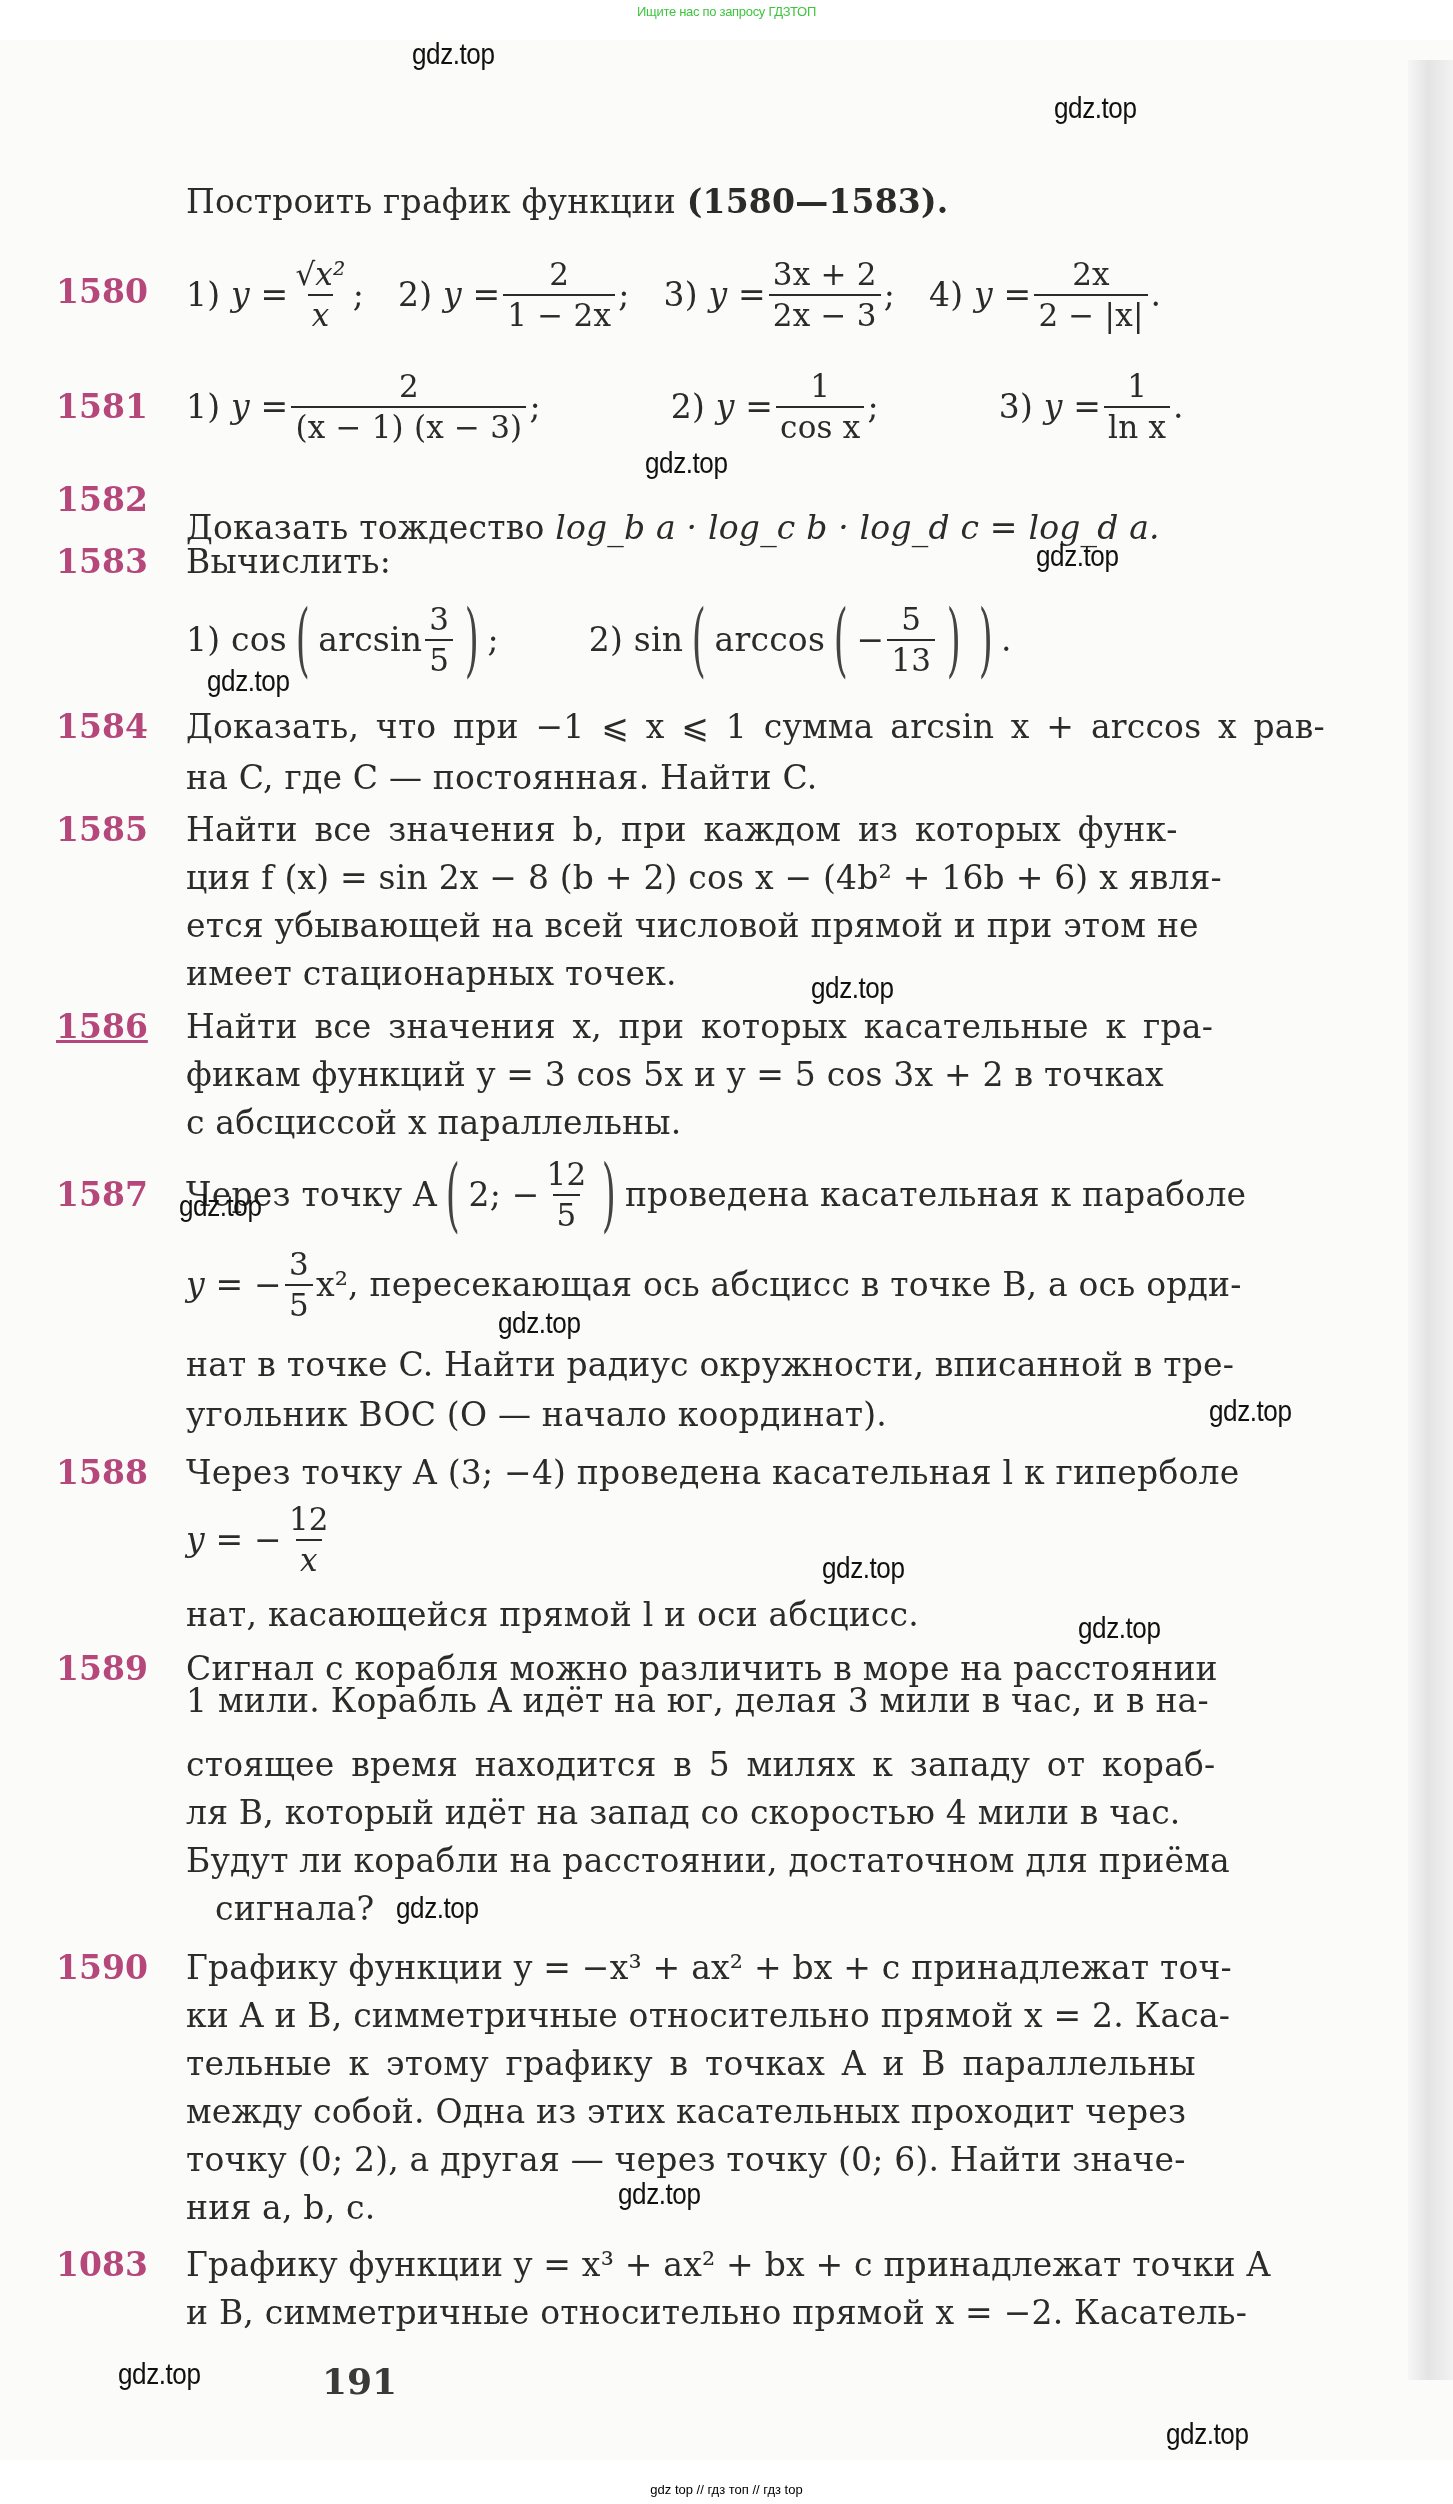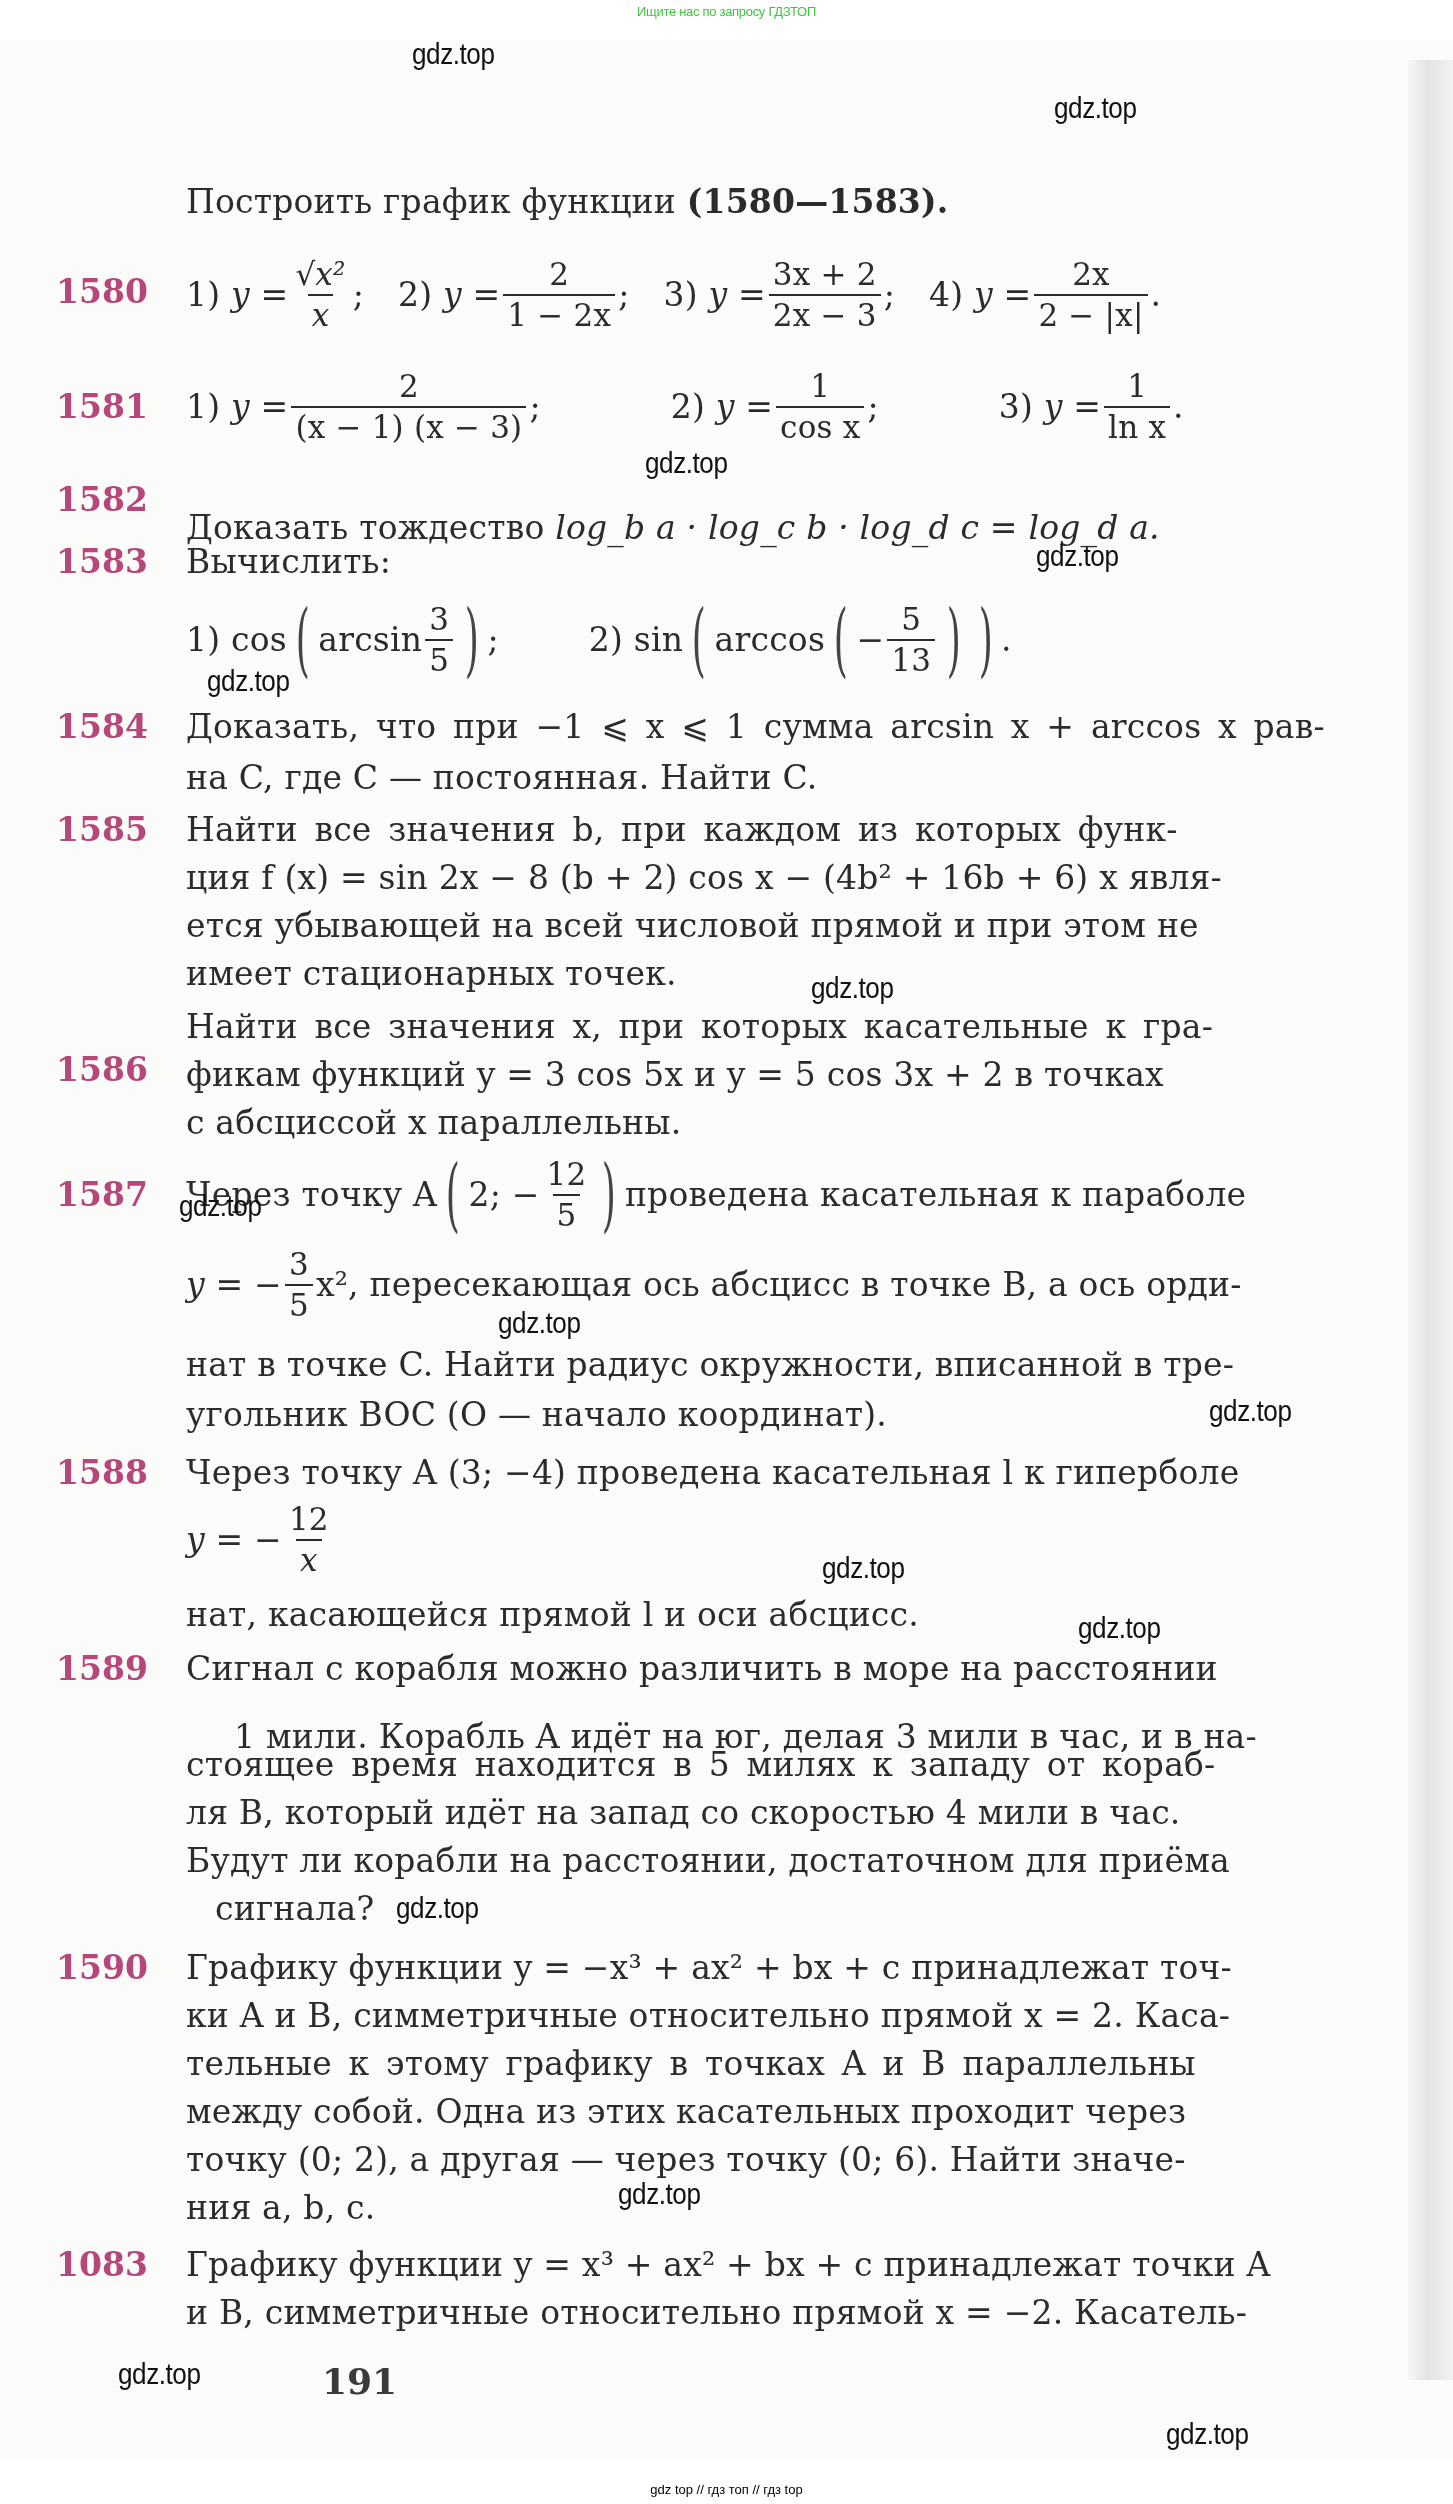--- a/index.html
+++ b/index.html
@@ -163,21 +163,21 @@
 <div class="num" style="top:707px;">1584</div>
 <div class="line wide" style="top:707px;">Доказать, что при −1 ⩽ x ⩽ 1 сумма arcsin x + arccos x рав-</div>
 <div class="line" style="top:758px;">на C, где C — постоянная. Найти C.</div>
 
 <div class="num" style="top:810px;">1585</div>
 <div class="line wide" style="top:810px;">Найти все значения b, при каждом из которых функ-</div>
 <div class="line" style="top:858px;">ция  f (x) = sin 2x − 8 (b + 2) cos x − (4b² + 16b + 6) x  явля-</div>
 <div class="line" style="top:906px;">ется убывающей на всей числовой прямой и при этом не</div>
 <div class="line" style="top:954px;">имеет стационарных точек.</div>
 
-<div class="num" style="top:1050px;">1586</div>
+<div class="num" style="top:1007px;text-decoration:underline;">1586</div>
 <div class="line wide" style="top:1007px;">Найти все значения x, при которых касательные к гра-</div>
 <div class="line" style="top:1055px;">фикам функций  y = 3 cos 5x  и  y = 5 cos 3x + 2  в точках</div>
 <div class="line" style="top:1103px;">с абсциссой x параллельны.</div>
 
 <div class="num" style="top:1175px;">1587</div>
 <div class="line" style="top:1150px; height:90px; display:flex; align-items:center;">
   <span>Через точку A</span>
   <span class="paren-big">(</span>
   <span>2;</span>&nbsp;
   <span>−</span>
@@ -205,21 +205,21 @@
   <i>y = −</i>
   <span class="frac">
       <span class="n">12</span>
       <span class="d it">x</span>
     </span>
 </div>
 <div class="line" style="top:1595px;">нат, касающейся прямой l и оси абсцисс.</div>
 
 <div class="num" style="top:1649px;">1589</div>
 <div class="line" style="top:1649px;">Сигнал с корабля можно различить в море на расстоянии</div>
-<div class="line" style="top:1717px;margin-left:48px;">1 мили. Корабль A идёт на юг, делая 3 мили в час, и в на-</div>
+<div class="line" style="top:1681px;">1 мили. Корабль A идёт на юг, делая 3 мили в час, и в на-</div>
 <div class="line wide" style="top:1745px;">стоящее время находится в 5 милях к западу от кораб-</div>
 <div class="line" style="top:1793px;">ля B, который идёт на запад со скоростью 4 мили в час.</div>
 <div class="line" style="top:1841px;">Будут ли корабли на расстоянии, достаточном для приёма</div>
 <div class="line" style="top:1889px;margin-left:29px;">сигнала?</div>
 
 <div class="num" style="top:1948px;">1590</div>
 <div class="line" style="top:1948px;">Графику функции  y = −x³ + ax² + bx + c  принадлежат точ-</div>
 <div class="line" style="top:1996px;">ки A и B, симметричные относительно прямой x = 2. Каса-</div>
 <div class="line wide" style="top:2044px;">тельные к этому графику в точках A и B параллельны</div>
 <div class="line" style="top:2092px;">между собой. Одна из этих касательных проходит через</div>

